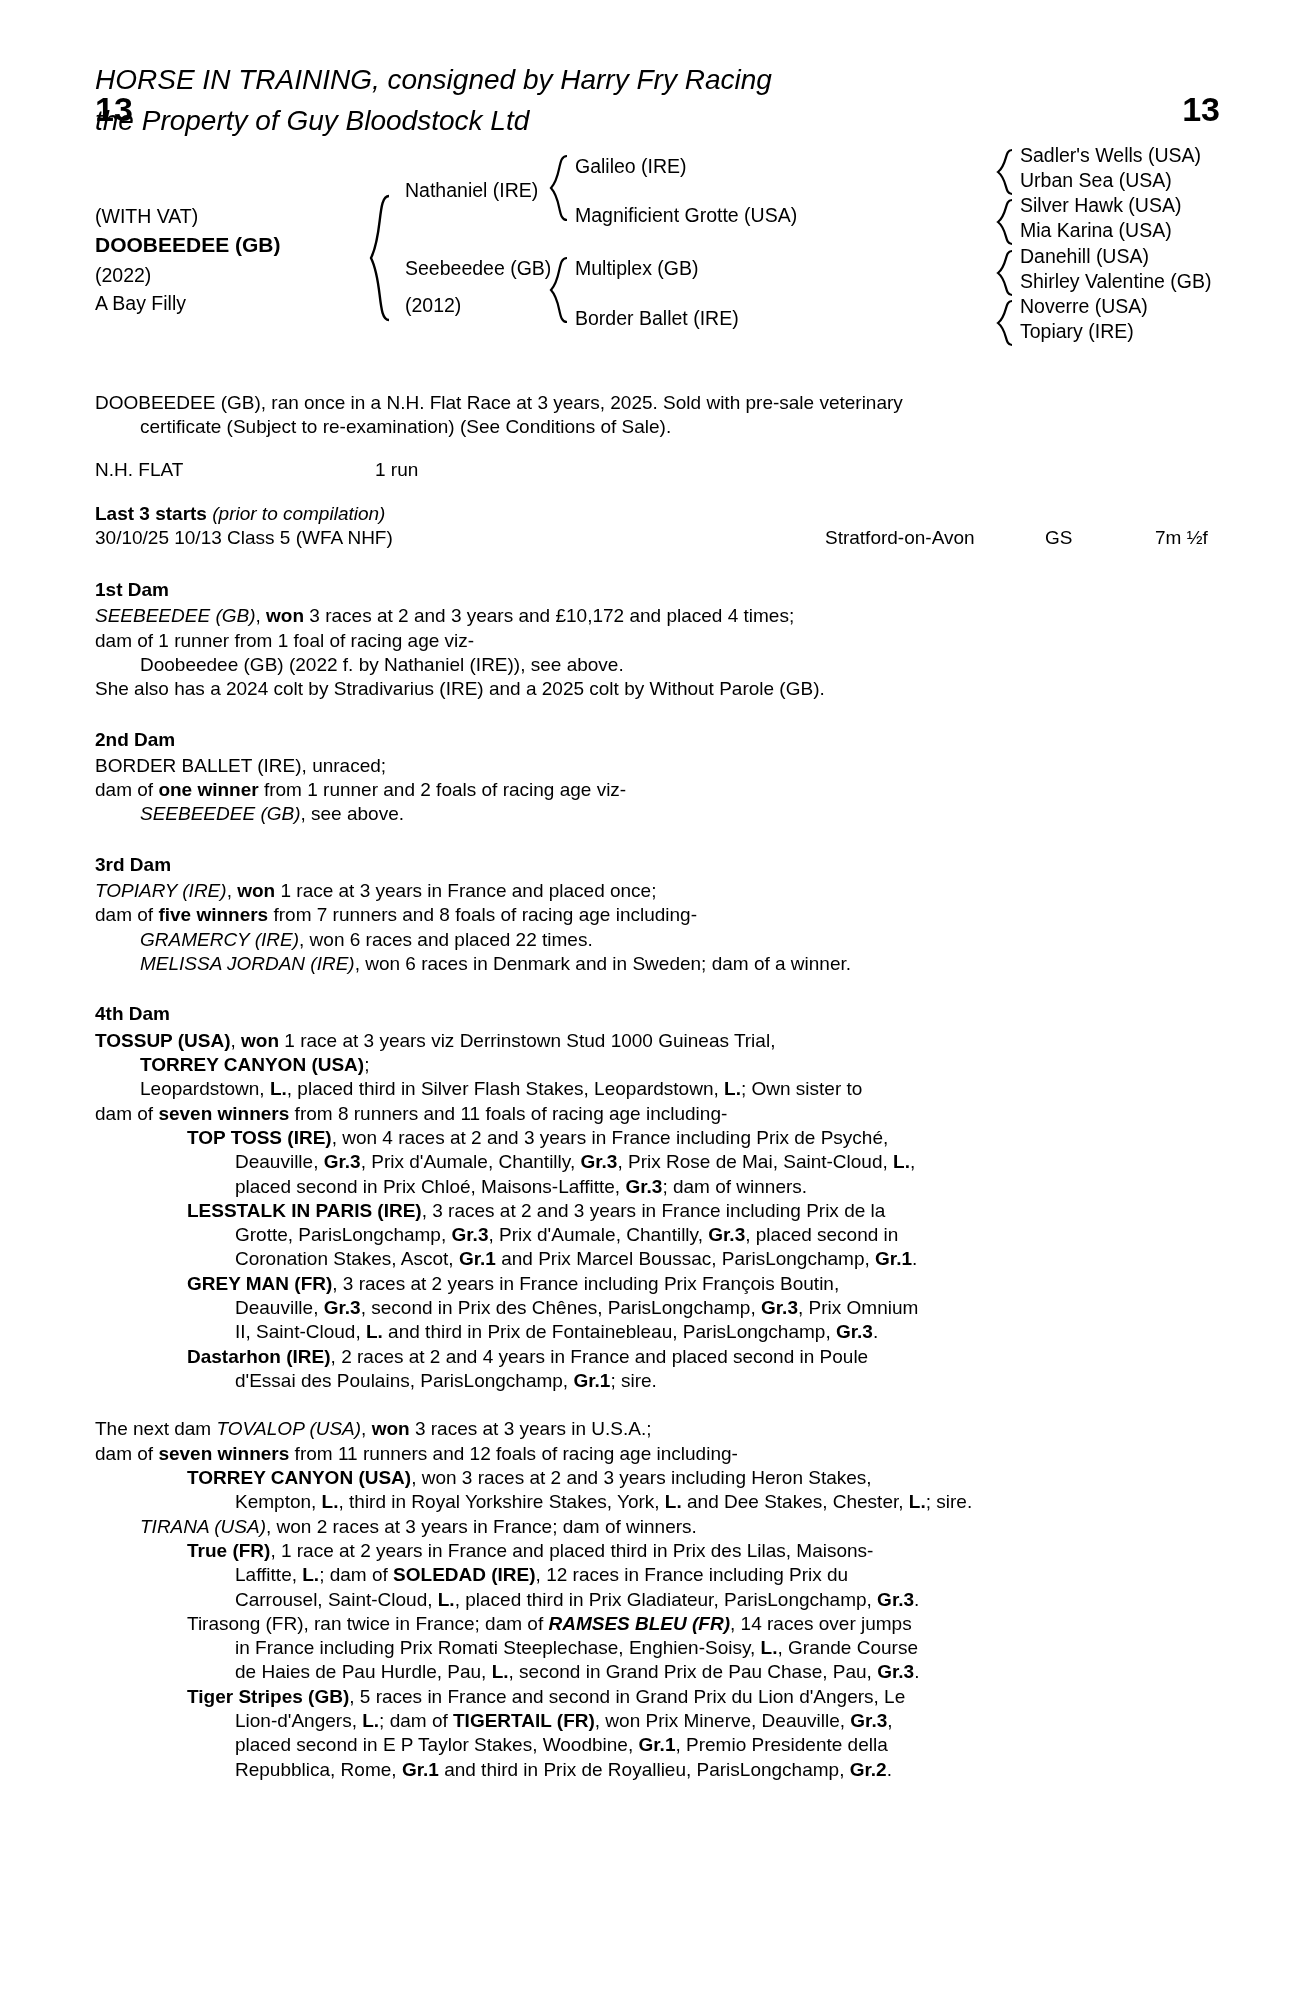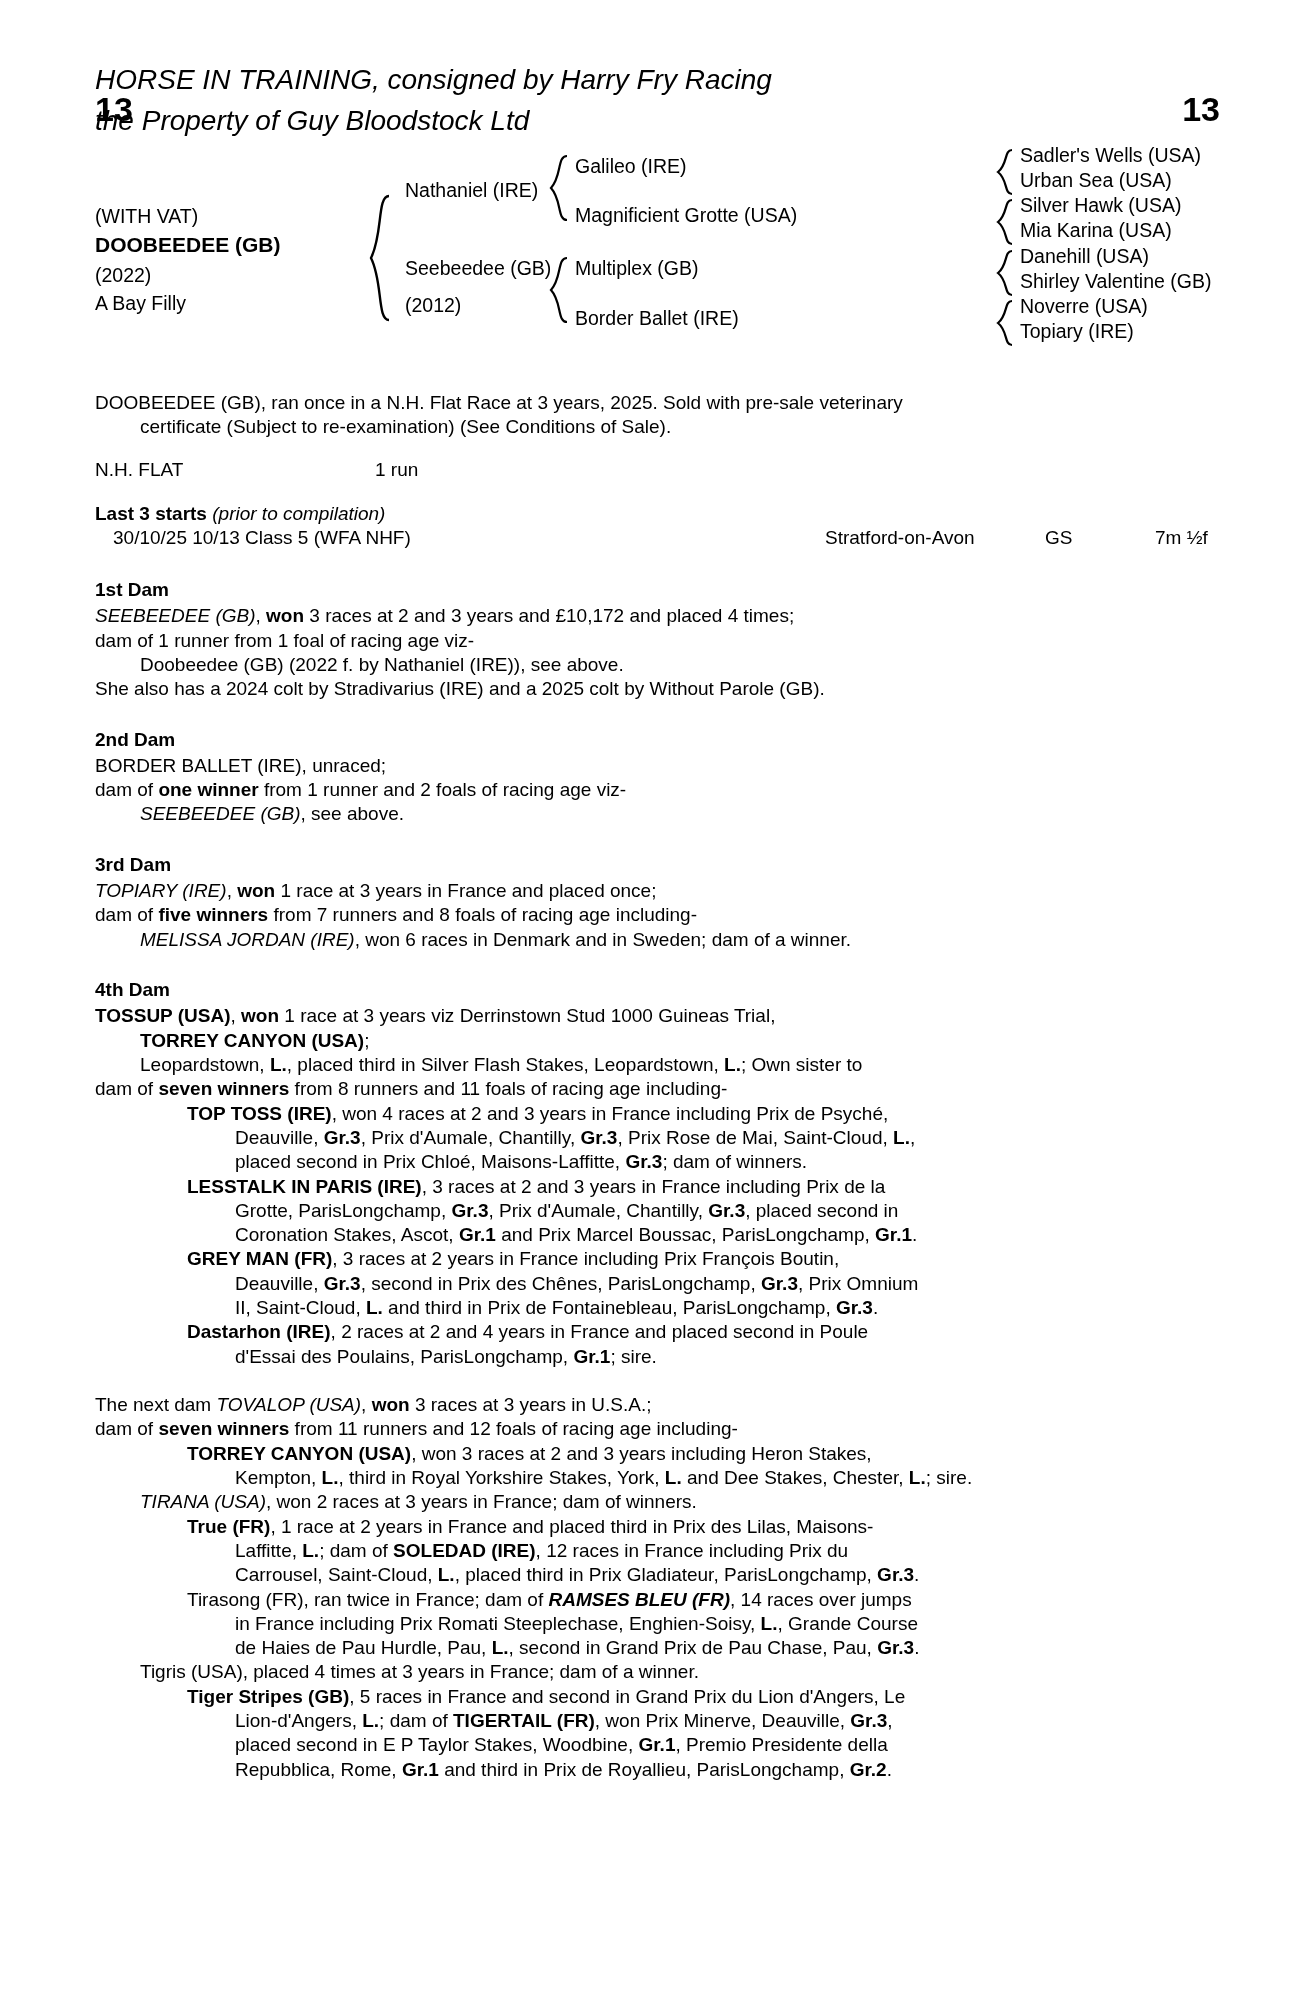--- a/index.html
+++ b/index.html
@@ -109,21 +109,21 @@
   .section-head {
     font-weight: bold;
     margin-top: 26px;
     margin-bottom: 2px;
   }
   .spacer-md { height: 18px; }
   .nhflat { position: relative; height: 26px; }
   .nhflat .lbl { position: absolute; left: 0; }
   .nhflat .val { position: absolute; left: 280px; }
   .start-row { position: relative; height: 26px; }
-  .start-row .c1 { position: absolute; left: 0; margin-left: 18px; }
+  .start-row .c1 { position: absolute; left: 0; }
   .start-row .c2 { position: absolute; left: 730px; }
   .start-row .c3 { position: absolute; left: 950px; }
   .start-row .c4 { position: absolute; left: 1060px; }
 </style>
 </head>
 <body>
 
 <div class="page">
 
   <div class="header">
@@ -240,20 +240,21 @@
       <p class=""><span>dam of 1 runner from 1 foal of racing age viz-</span></p>
       <p class="ind1"><span>Doobeedee (GB) (2022 f. by Nathaniel (IRE)), see above.</span></p>
       <p class=""><span>She also has a 2024 colt by Stradivarius (IRE) and a 2025 colt by Without Parole (GB).</span></p>
       <div class="section-head">2nd Dam</div>
       <p class=""><span>BORDER BALLET (IRE), unraced;</span></p>
       <p class=""><span>dam of </span><span class="b">one winner</span><span> from 1 runner and 2 foals of racing age viz-</span></p>
       <p class="ind1"><span class="i">SEEBEEDEE (GB)</span><span>, see above.</span></p>
       <div class="section-head">3rd Dam</div>
       <p class=""><span class="i">TOPIARY (IRE)</span><span>, </span><span class="b">won</span><span> 1 race at 3 years in France and placed once;</span></p>
       <p class=""><span>dam of </span><span class="b">five winners</span><span> from 7 runners and 8 foals of racing age including-</span></p>
+      <p class="ind1"><span class="i">GRAMERCY (IRE)</span><span>, won 6 races and placed 22 times.</span></p>
       <p class="ind1"><span class="i">MELISSA JORDAN (IRE)</span><span>, won 6 races in Denmark and in Sweden; dam of a winner.</span></p>
     </div>
 
   <div id="fourth-dam">
       <div class="section-head">4th Dam</div>
       <p class=" just"><span class="b">TOSSUP  (USA)</span><span>, </span><span class="b">won</span><span>  1  race  at  3  years  viz  Derrinstown  Stud  1000  Guineas  Trial,</span></p>
       <p class="ind1"><span class="b">TORREY CANYON (USA)</span><span>;</span></p>
       <p class="ind1 just"><span>Leopardstown,  </span><span class="b">L.</span><span>,  placed  third  in  Silver  Flash  Stakes,  Leopardstown,  </span><span class="b">L.</span><span>;  Own  sister  to</span></p>
       <p class=""><span>dam of </span><span class="b">seven winners</span><span> from 8 runners and 11 foals of racing age including-</span></p>
       <p class="ind2 just"><span class="b">TOP TOSS (IRE)</span><span>, won 4 races at 2 and 3 years in France including Prix de Psyché,</span></p>
@@ -274,20 +275,19 @@
       <p class=""><span>dam of </span><span class="b">seven winners</span><span> from 11 runners and 12 foals of racing age including-</span></p>
       <p class="ind2 just"><span class="b">TORREY  CANYON  (USA)</span><span>, won 3 races at 2 and 3 years including Heron Stakes,</span></p>
       <p class="ind3 just"><span>Kempton, </span><span class="b">L.</span><span>, third in Royal Yorkshire Stakes, York, </span><span class="b">L.</span><span> and Dee Stakes, Chester, </span><span class="b">L.</span><span>; sire.</span></p>
       <p class="ind1"><span class="i">TIRANA (USA)</span><span>, won 2 races at 3 years in France; dam of winners.</span></p>
       <p class="ind2 just"><span class="b">True  (FR)</span><span>, 1 race at 2 years in France and placed third in Prix des Lilas, Maisons-</span></p>
       <p class="ind3 just"><span>Laffitte, </span><span class="b">L.</span><span>; dam of </span><span class="b">SOLEDAD  (IRE)</span><span>, 12 races in France including Prix du</span></p>
       <p class="ind3"><span>Carrousel, Saint-Cloud, </span><span class="b">L.</span><span>, placed third in Prix Gladiateur, ParisLongchamp, </span><span class="b">Gr.3</span><span>.</span></p>
       <p class="ind2 just"><span>Tirasong (FR), ran twice in France; dam of </span><span class="bi">RAMSES BLEU (FR)</span><span>, 14 races over jumps</span></p>
       <p class="ind3 just"><span>in France including Prix Romati Steeplechase, Enghien-Soisy, </span><span class="b">L.</span><span>, Grande Course</span></p>
       <p class="ind3 just"><span>de Haies de Pau Hurdle, Pau, </span><span class="b">L.</span><span>, second in Grand Prix de Pau Chase, Pau, </span><span class="b">Gr.3</span><span>.</span></p>
-      <p class="ind1"><span>Tigris (USA), placed 4 times at 3 years in France; dam of a winner.</span></p>
       <p class="ind2 just"><span class="b">Tiger Stripes (GB)</span><span>, 5 races in France and second in Grand Prix du Lion d'Angers, Le</span></p>
       <p class="ind3 just"><span>Lion-d'Angers, </span><span class="b">L.</span><span>; dam of </span><span class="b">TIGERTAIL  (FR)</span><span>, won Prix Minerve, Deauville, </span><span class="b">Gr.3</span><span>,</span></p>
       <p class="ind3 just"><span>placed second in E P Taylor Stakes, Woodbine, </span><span class="b">Gr.1</span><span>, Premio Presidente della</span></p>
       <p class="ind3"><span>Repubblica, Rome, </span><span class="b">Gr.1</span><span> and third in Prix de Royallieu, ParisLongchamp, </span><span class="b">Gr.2</span><span>.</span></p>
     </div>
 
 </div>
 
 </body></html>

